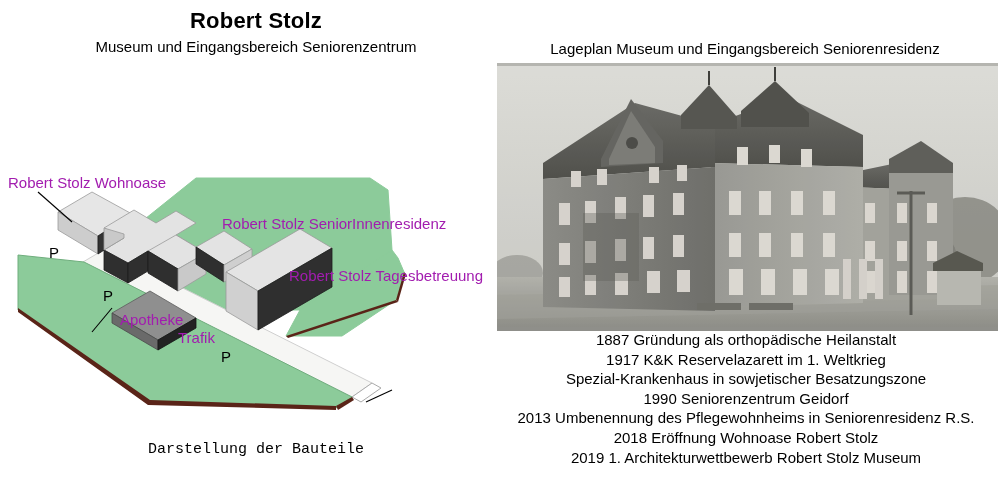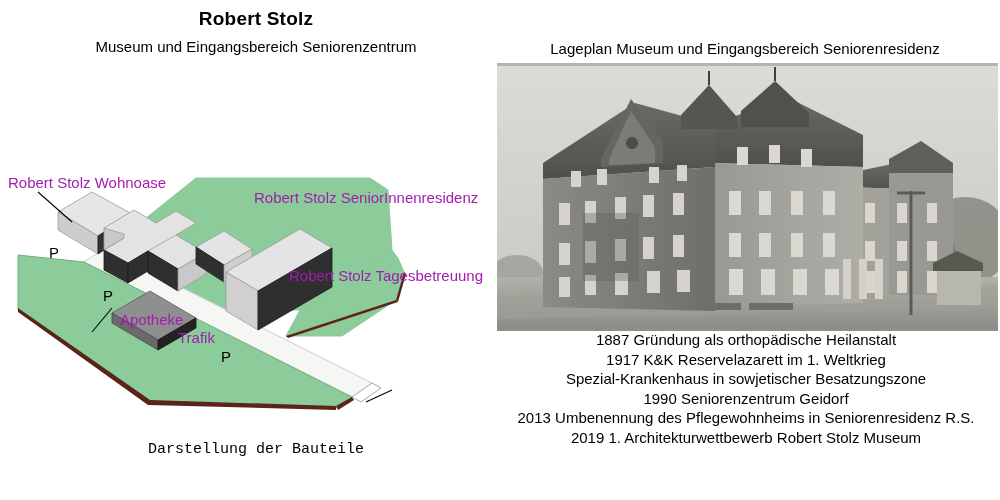--- a/index.html
+++ b/index.html
@@ -7,21 +7,21 @@
     width:1000px;height:500px;position:relative;overflow:hidden;
     font-family:"Liberation Sans","DejaVu Sans",sans-serif;
     color:#000000;
   }
   .abs{position:absolute;}
   .ctr{text-align:center;}
 
   
   #main-title{
     left:0;top:8px;width:512px;
-    font-size:19px;font-weight:bold;letter-spacing:.2px;
+    font-size:22px;font-weight:bold;letter-spacing:.2px;
   }
   #main-subtitle{
     left:0;top:38px;width:512px;
     font-size:15px;font-weight:normal;text-align:center;
   }
   #plan-heading{
     left:490px;top:40px;width:510px;
     font-size:15px;font-weight:normal;
   }
 
@@ -35,21 +35,21 @@
   
   #siteplan{
     left:0px;top:150px;width:510px;height:260px;
   }
   #siteplan svg{display:block;width:510px;height:260px;}
 
   .planlabel{
     position:absolute;font-size:15px;white-space:nowrap;color:#a21caf;
   }
   #label-wohnoase{left:8px;top:174px;}
-  #label-residenz{left:222px;top:189px;margin-left:32px;}
+  #label-residenz{left:222px;top:215px;}
   #label-tages{left:289px;top:267px;}
   #label-apotheke{left:120px;top:311px;}
   #label-trafik{left:178px;top:329px;}
   #caption-bauteile{left:0px;top:441px;width:512px;font-size:15px;font-family:Liberation Mono, monospace;}
 
   
   #history{
     left:492px;top:330px;width:508px;
     font-size:15px;line-height:19.6px;
   }
@@ -270,14 +270,15 @@
     <rect x="0" y="264" width="501" height="4" fill="#8f8f8a"></rect>
   </svg>
 </div>
 
 <div class="abs ctr" id="history">
   <div>1887 Gründung als orthopädische Heilanstalt</div>
   <div>1917 K&amp;K Reservelazarett im 1. Weltkrieg</div>
   <div>Spezial-Krankenhaus in sowjetischer Besatzungszone</div>
   <div>1990 Seniorenzentrum Geidorf</div>
   <div>2013 Umbenennung des Pflegewohnheims in Seniorenresidenz R.S.</div>
+  <div>2018 Eröffnung Wohnoase Robert Stolz</div>
   <div>2019 1. Architekturwettbewerb Robert Stolz Museum</div>
 </div>
 
 </body></html>

